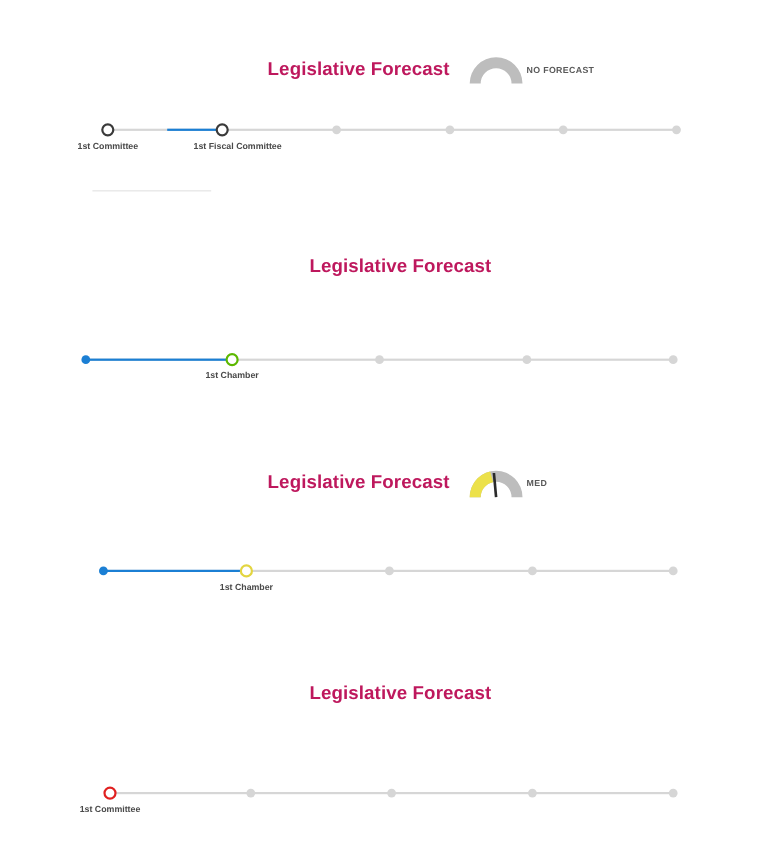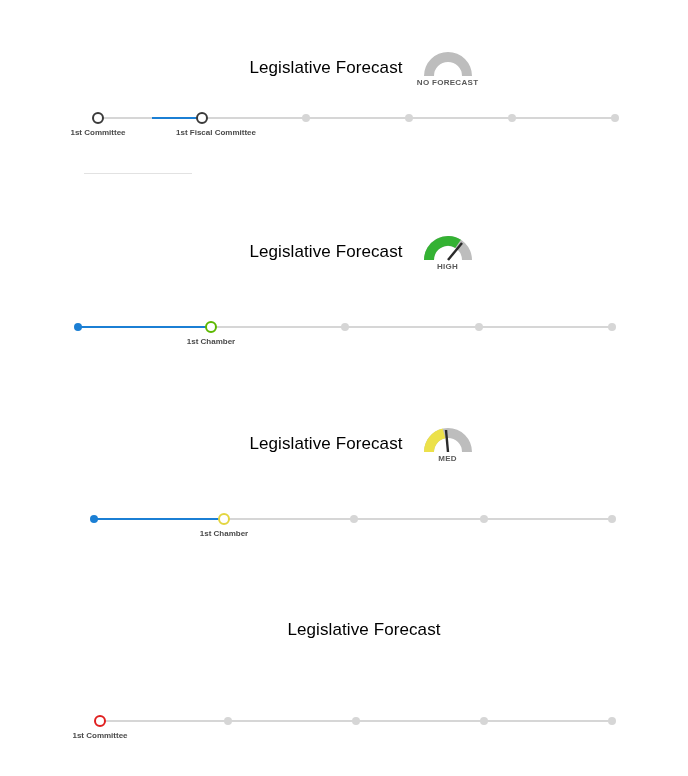--- a/index.html
+++ b/index.html
@@ -20,28 +20,28 @@
     width: 688px;
   }
   .header {
     display: flex;
     align-items: center;
     justify-content: center;
     gap: 14px;
   }
   .title {
     font-size: 17px;
-    color: #000000;
-    font-weight: 400;
+    color: #be185d;
+    font-weight: 700;
     letter-spacing: 0.1px;
     white-space: nowrap;
   }
   .gauge-wrap {
     display: flex;
-    flex-direction: column;
+    flex-direction: row;
     align-items: center;
     justify-content: flex-start;
     width: 62px;
   }
   .gauge {
     position: relative;
     width: 56px;
     height: 29px;
   }
   .gauge svg {
@@ -158,30 +158,20 @@
     <div class="node dot" style="left:512px;"></div>
     <div class="node dot" style="left:615px;"></div>
   </div>
 
   <div class="divider" style="left:84px; top:125px; width:108px;"></div>
 </div>
 
 <div class="block" style="top:232px;">
   <div class="header" style="padding-left:40px;">
     <div class="title">Legislative Forecast</div>
-    <div class="gauge-wrap">
-      <div class="gauge">
-        <svg width="56" height="29" viewBox="0 0 56 29">
-          <path d="M4 28 A24 24 0 0 1 52 28 L42 28 A14 14 0 0 0 14 28 Z" fill="#bdbdbd"></path>
-          <path d="M4 28 A24 24 0 0 1 40.9 7.8 L35.2 16.0 A14 14 0 0 0 14 28 Z" fill="#34b233"></path>
-          <line x1="28" y1="28" x2="42" y2="11" stroke="#2a2a2a" stroke-width="2.4"></line>
-        </svg>
-      </div>
-      <div class="gauge-label">HIGH</div>
-    </div>
   </div>
 
   <div class="track" style="left:0; top:85px; width:688px;">
     <div class="line" style="left:78px; width:535px;"></div>
     <div class="line-fill" style="left:78px; width:133px;"></div>
 
     <div class="node dot-blue" style="left:78px;"></div>
 
     <div class="node ring-green" style="left:211px;"></div>
     <div class="node-label" style="left:211px;">1st Chamber</div>

